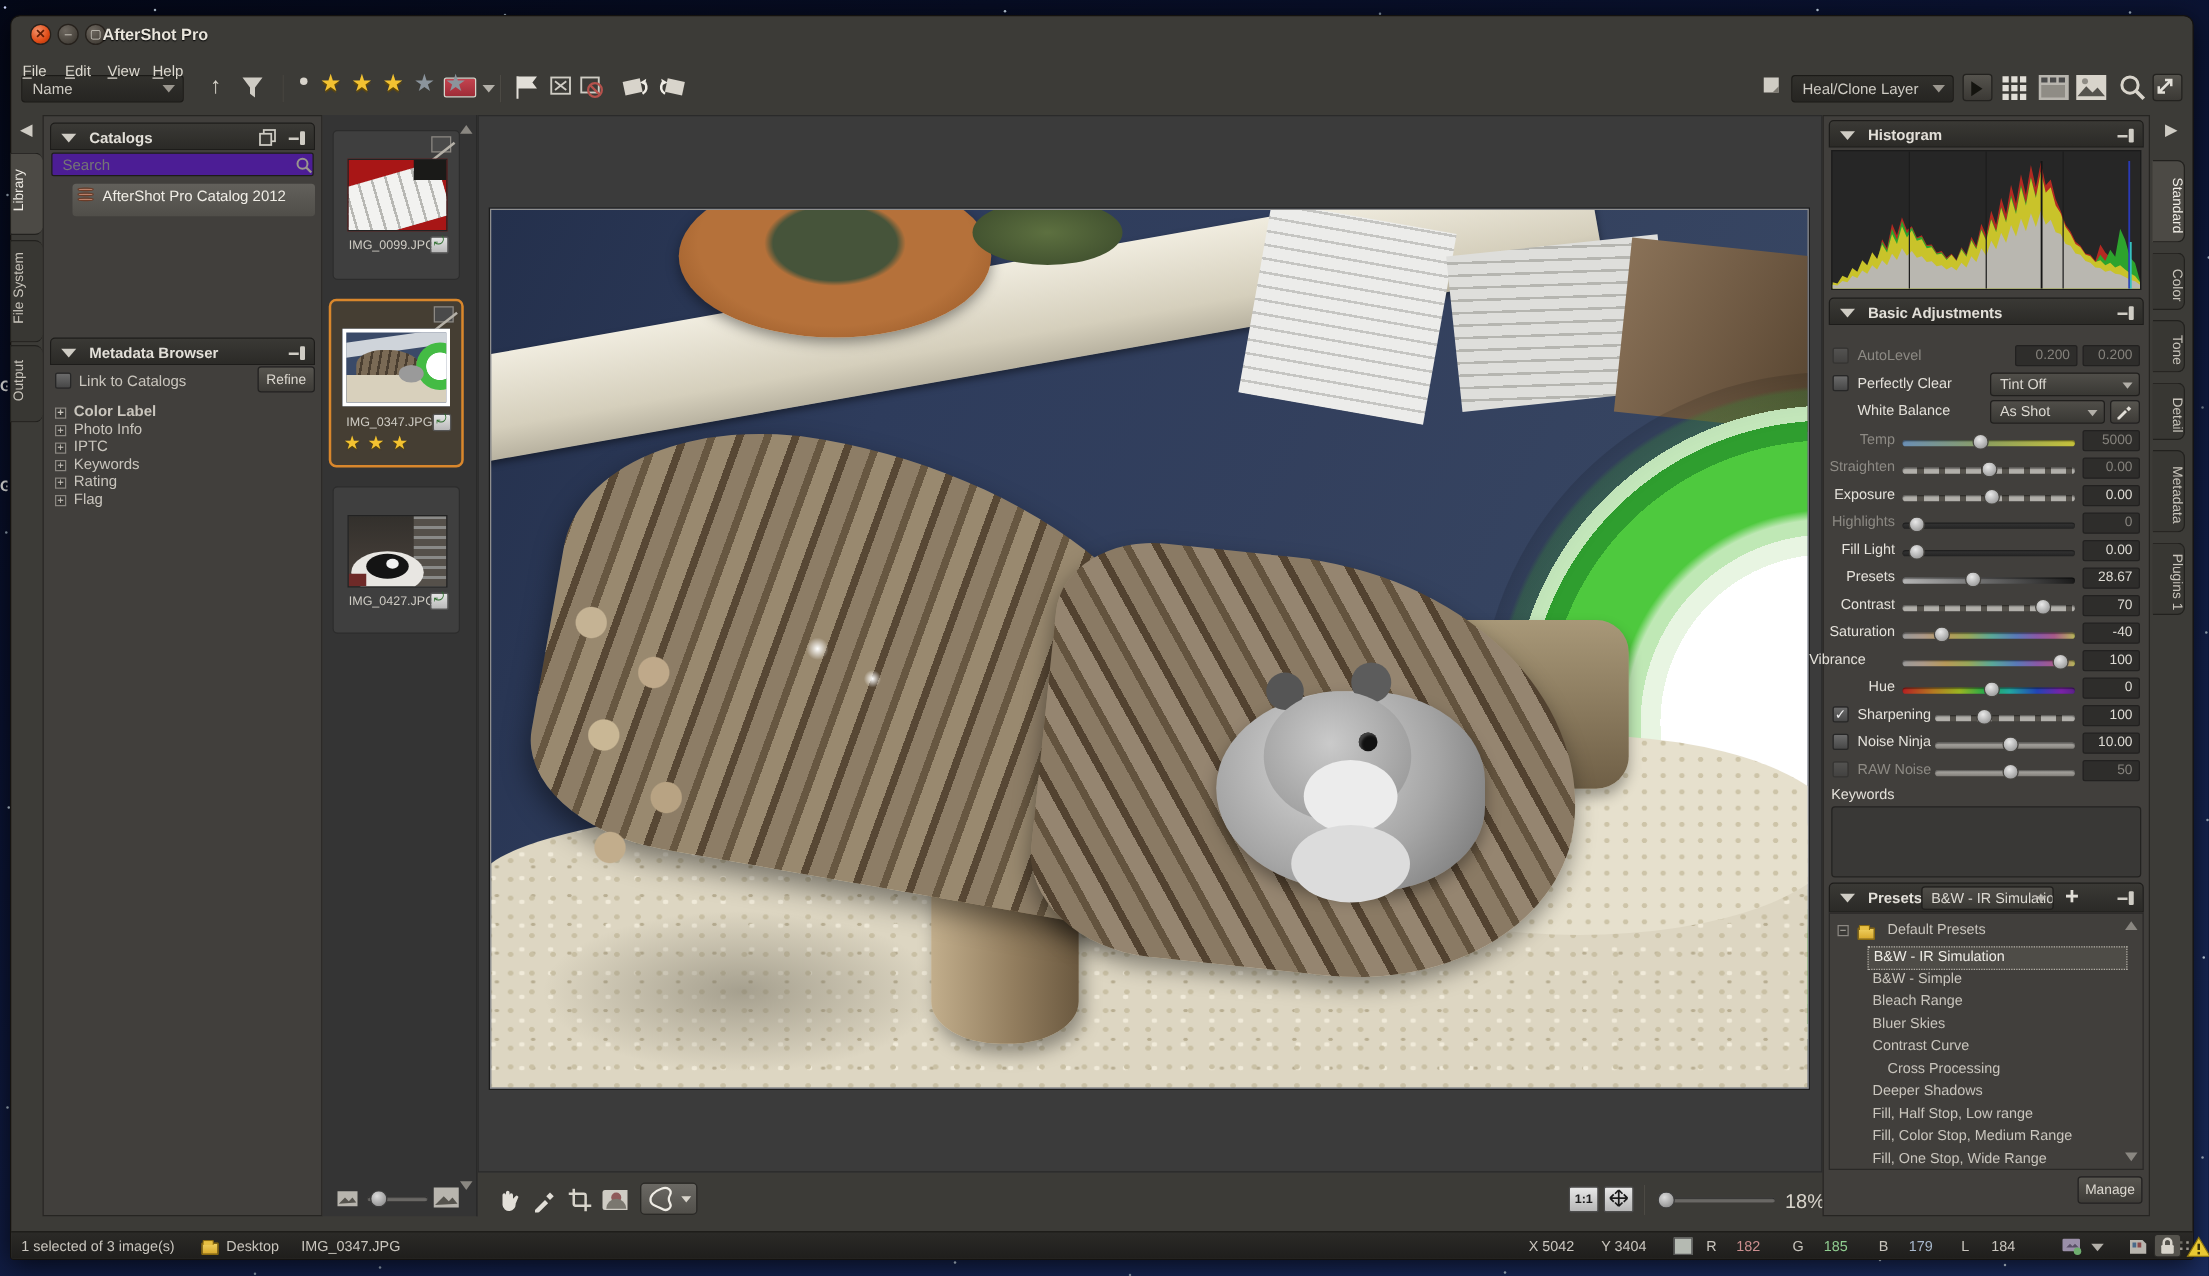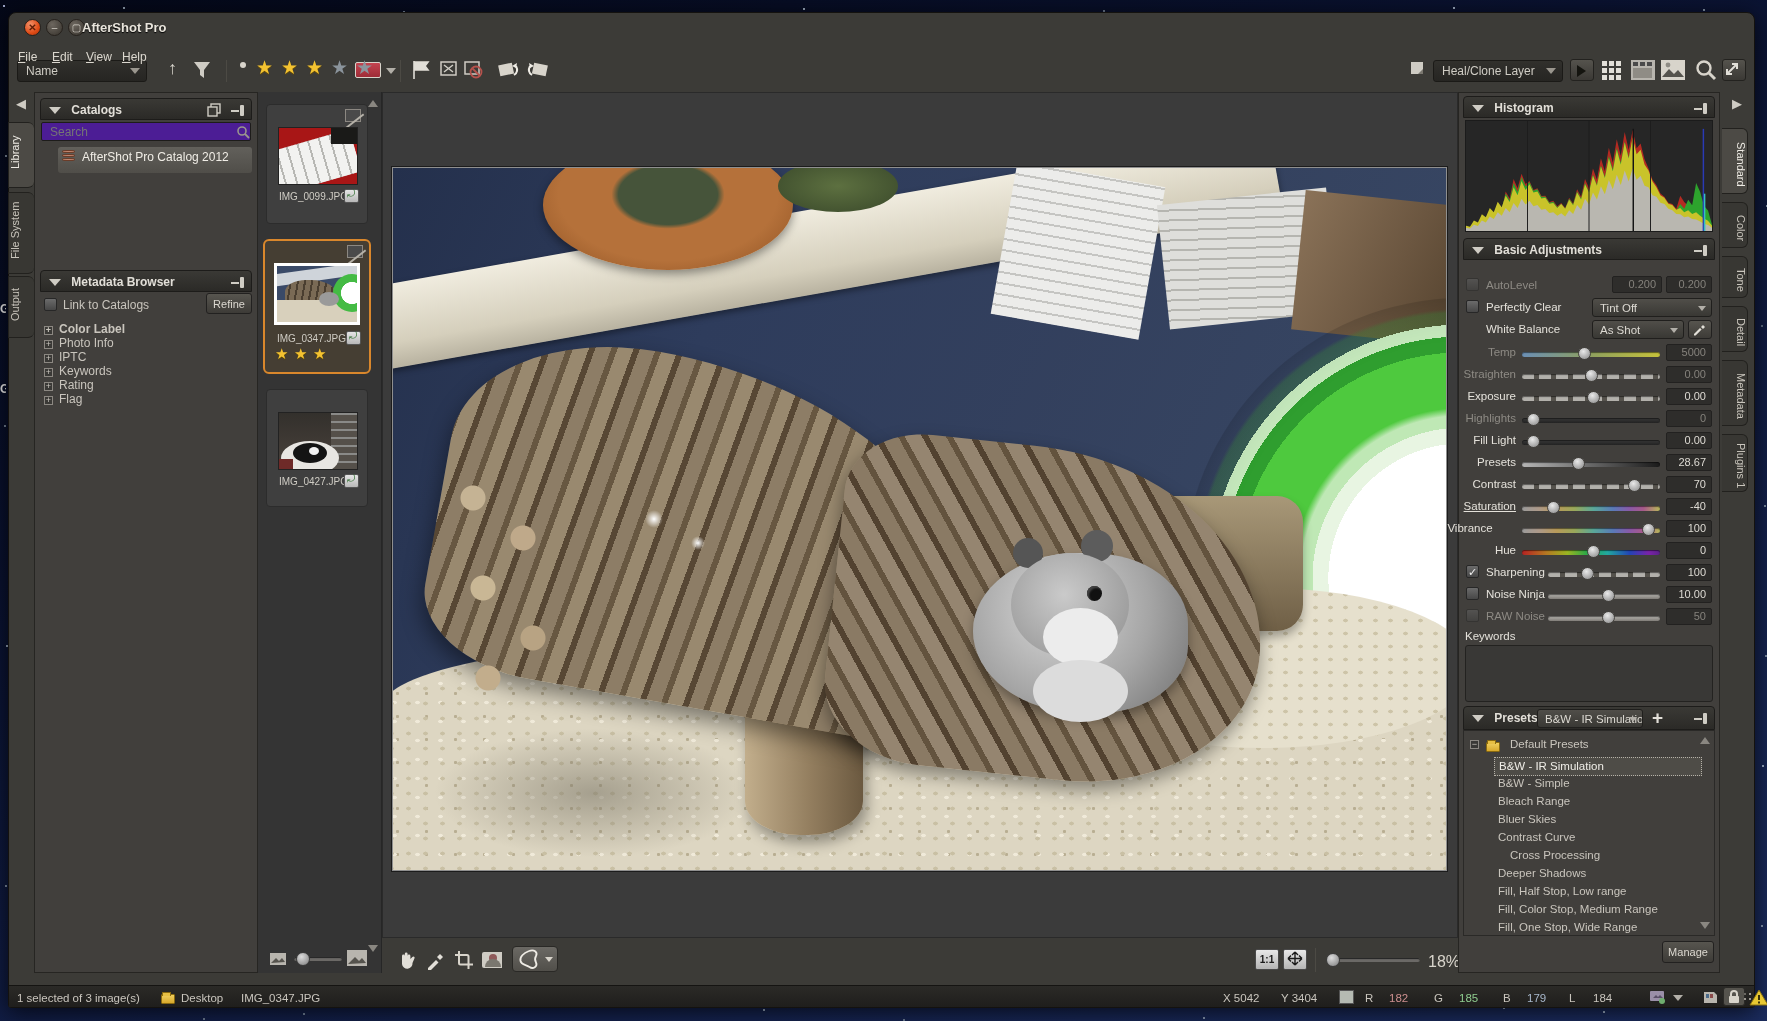--- a/index.html
+++ b/index.html
@@ -583,21 +583,21 @@
     <div class="track blacks" style="position: absolute; left: 1522px; width: 138px;"></div>
     <div class="knob" style="position: absolute; left: 1572px;"></div>
   </div>
 <div class="valbox" style="position: absolute; left: 1666px; top: 454px; width: 46px;">28.67</div>
 <div class="adj-label" style="position: absolute; left: 1424px; top: 478px; width: 92px; text-align: right;">Contrast</div>
 <div style="position: absolute; left: 0px; top: 476px; height: 20px;">
     <div class="track dashed" style="position: absolute; left: 1522px; width: 138px;"></div>
     <div class="knob" style="position: absolute; left: 1628px;"></div>
   </div>
 <div class="valbox" style="position: absolute; left: 1666px; top: 476px; width: 46px;">70</div>
-<div class="adj-label" style="position: absolute; left: 1424px; top: 500px; width: 92px; text-align: right; text-decoration: underline;">Saturation</div>
+<div class="adj-label" style="position: absolute; left: 1424px; top: 500px; width: 92px; text-align: right;">Saturation</div>
 <div style="position: absolute; left: 0px; top: 498px; height: 20px;">
     <div class="track rainbow" style="position: absolute; left: 1522px; width: 138px;"></div>
     <div class="knob" style="position: absolute; left: 1547px;"></div>
   </div>
 <div class="valbox" style="position: absolute; left: 1666px; top: 498px; width: 46px;">-40</div>
 <div class="adj-label" style="position: absolute; left: 1424px; top: 522px; width: 92px; text-align: center;">Vibrance</div>
 <div style="position: absolute; left: 0px; top: 520px; height: 20px;">
     <div class="track rainbow" style="position: absolute; left: 1522px; width: 138px;"></div>
     <div class="knob" style="position: absolute; left: 1642px;"></div>
   </div>

